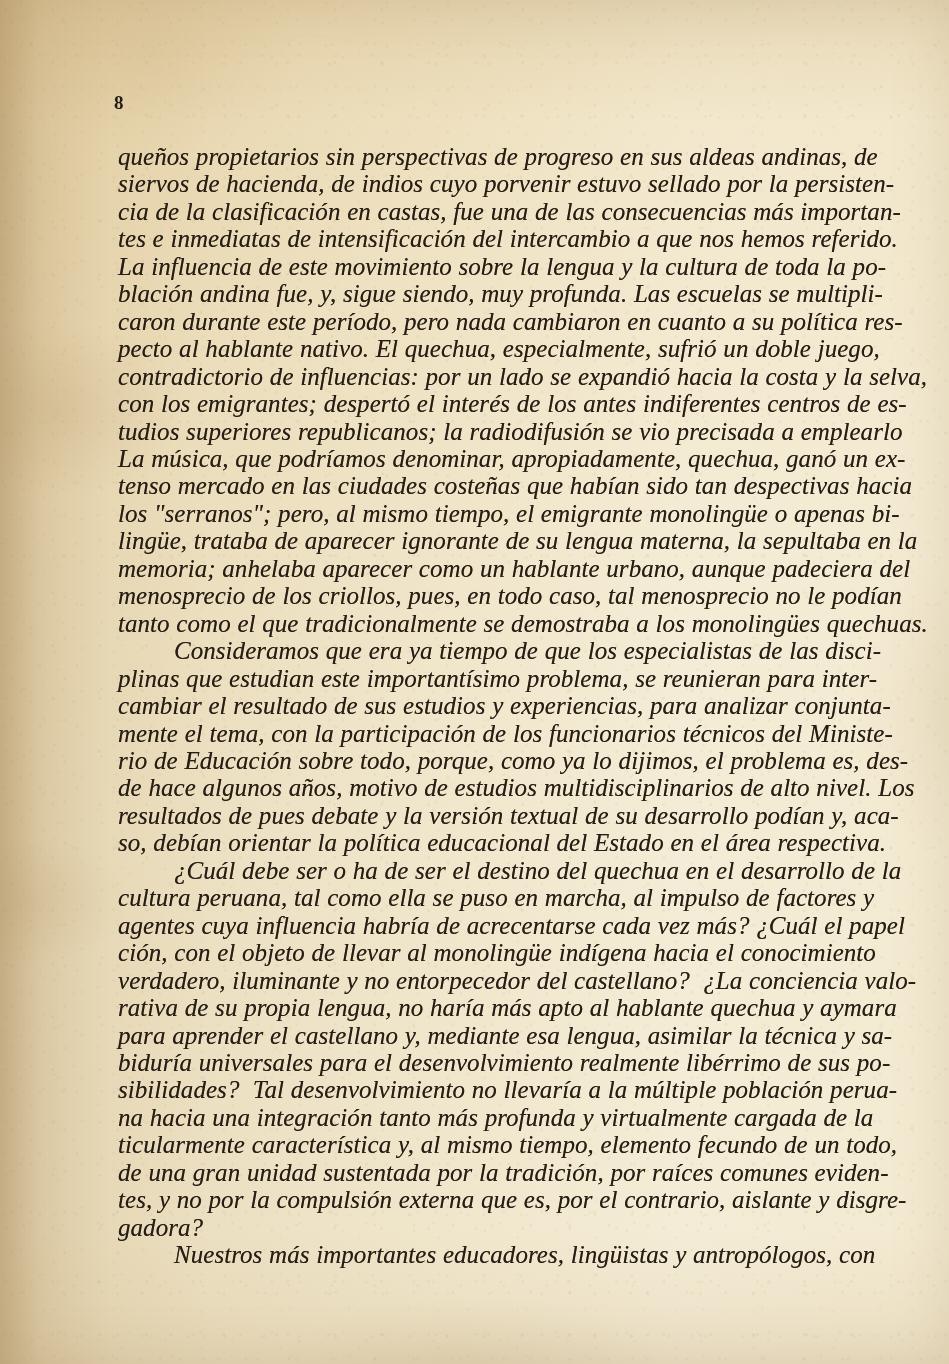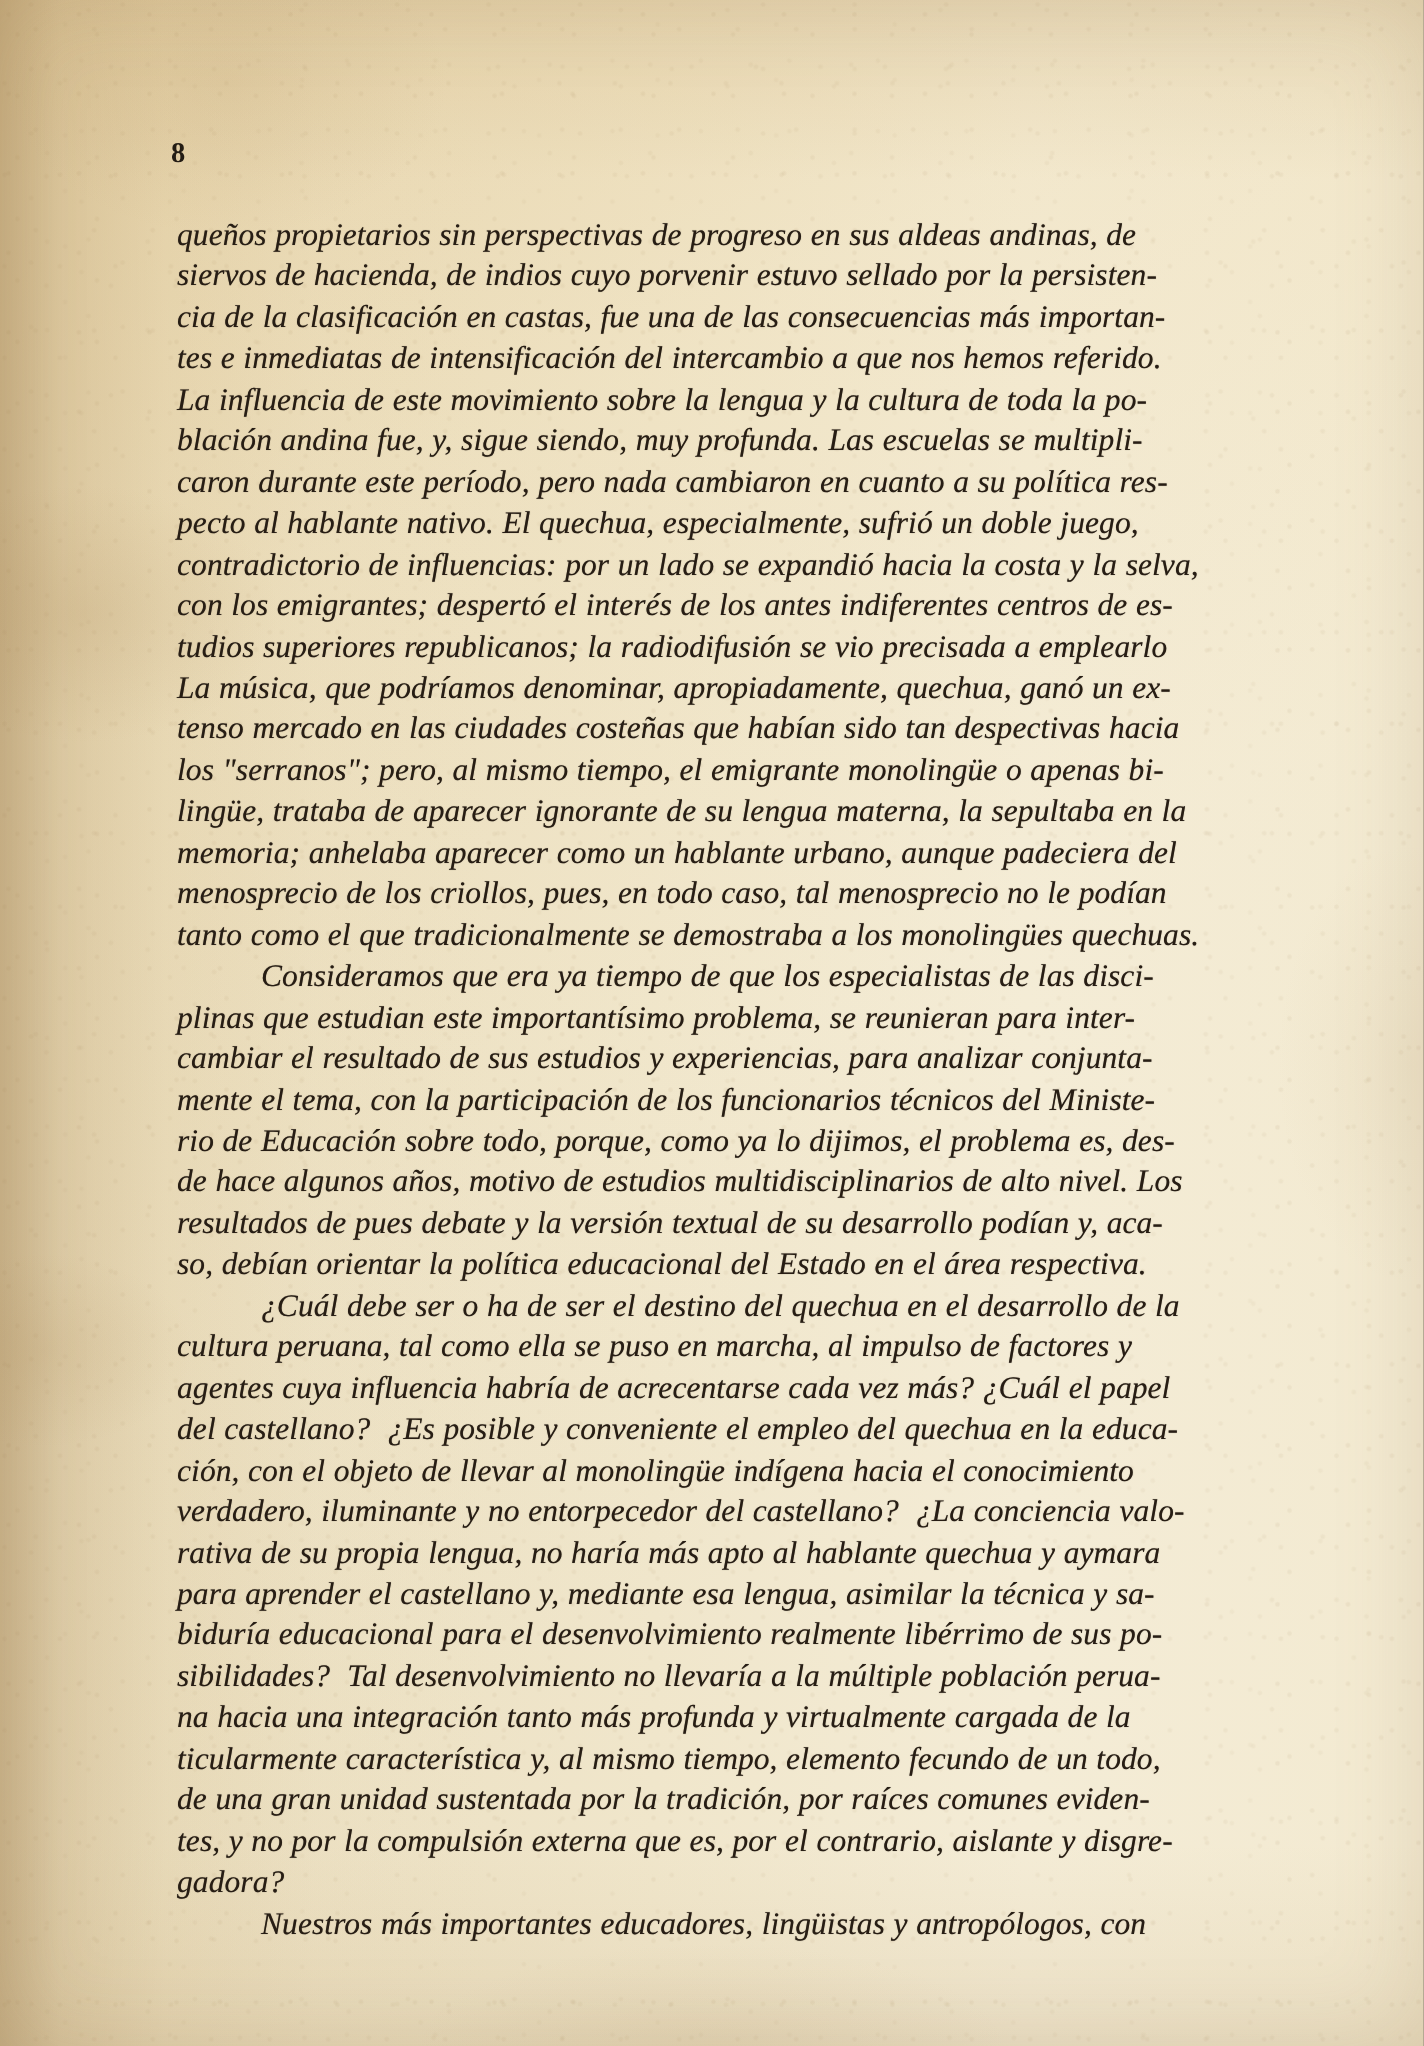--- a/index.html
+++ b/index.html
@@ -90,21 +90,21 @@
     position: absolute;
     left: 118px;
     top: 143px;
     width: 726px;
   }
 
   .para {
     margin: 0;
     font-family: "Liberation Serif", "DejaVu Serif", serif;
     font-style: italic;
-    font-size: 21px;
+    font-size: 25px;
     line-height: 27.45px;
     color: #2a2118;
     text-align: justify;
     text-justify: inter-word;
     letter-spacing: 0.05px;
     word-spacing: 0.4px;
     -webkit-font-smoothing: antialiased;
     text-shadow: 0 0 0.6px rgba(42,33,24,0.55);
   }
 
@@ -177,26 +177,25 @@
         <span class="line j">mente el tema, con la participación de los funcionarios técnicos del Ministe-</span>
         <span class="line j">rio de Educación sobre todo, porque, como ya lo dijimos, el problema es, des-</span>
         <span class="line j">de hace algunos años, motivo de estudios multidisciplinarios de alto nivel. Los</span>
         <span class="line j">resultados de pues debate y la versión textual de su desarrollo podían y, aca-</span>
         <span class="line">so, debían orientar la política educacional del Estado en el área respectiva.</span>
       </p>
     <p class="para" id="para-3">
         <span class="line j indent">¿Cuál debe ser o ha de ser el destino del quechua en el desarrollo de la</span>
         <span class="line j">cultura peruana, tal como ella se puso en marcha, al impulso de factores y</span>
         <span class="line j">agentes cuya influencia habría de acrecentarse cada vez más? ¿Cuál el papel</span>
-        <span class="line j">del castellano?  ¿Es posible y conveniente el empleo del quechua en la educa-</span>
         <span class="line j">ción, con el objeto de llevar al monolingüe indígena hacia el conocimiento</span>
         <span class="line j">verdadero, iluminante y no entorpecedor del castellano?  ¿La conciencia valo-</span>
         <span class="line j">rativa de su propia lengua, no haría más apto al hablante quechua y aymara</span>
         <span class="line j">para aprender el castellano y, mediante esa lengua, asimilar la técnica y sa-</span>
-        <span class="line j">biduría educacional para el desenvolvimiento realmente libérrimo de sus po-</span>
+        <span class="line j">biduría universales para el desenvolvimiento realmente libérrimo de sus po-</span>
         <span class="line j">sibilidades?  Tal desenvolvimiento no llevaría a la múltiple población perua-</span>
         <span class="line j">na hacia una integración tanto más profunda y virtualmente cargada de la</span>
         <span class="line j">ticularmente característica y, al mismo tiempo, elemento fecundo de un todo,</span>
         <span class="line j">de una gran unidad sustentada por la tradición, por raíces comunes eviden-</span>
         <span class="line j">tes, y no por la compulsión externa que es, por el contrario, aislante y disgre-</span>
         <span class="line">gadora?</span>
       </p>
     <p class="para" id="para-4">
         <span class="line indent">Nuestros más importantes educadores, lingüistas y antropólogos, con</span>
       </p>

